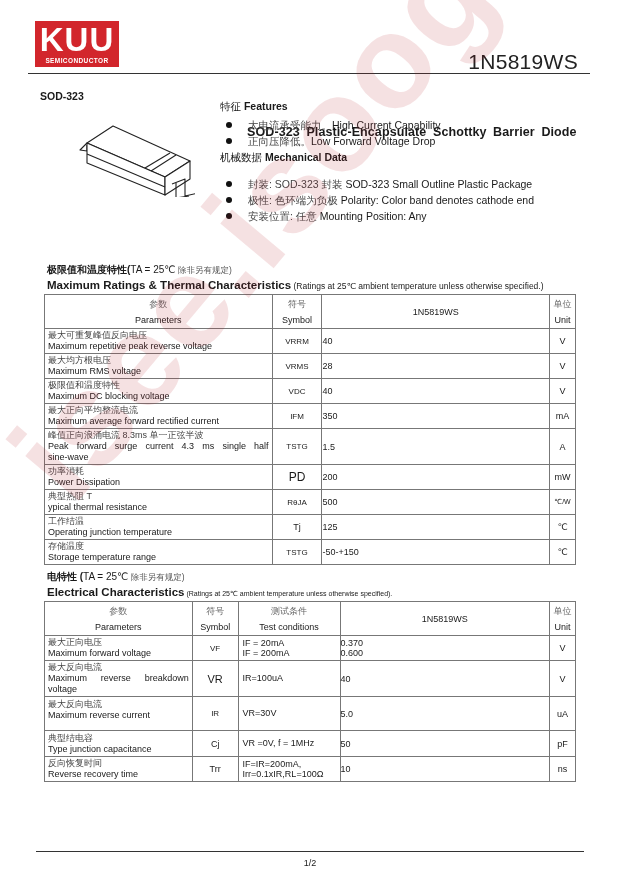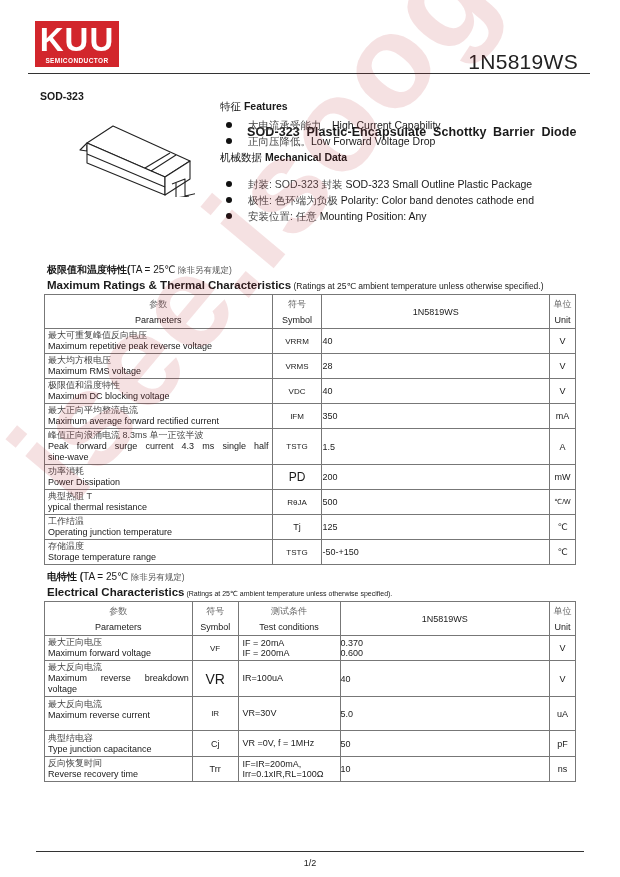--- a/index.html
+++ b/index.html
@@ -223,21 +223,21 @@
           <div>IF = 200mA</div>
         </td>
     <td class="val" style="line-height:10.5px">
           <div>0.370</div>
           <div>0.600</div>
         </td>
     <td class="unit">V</td>
   </tr>
   <tr style="height:36px;">
     <td class="param"><span class="zh">最大反向电流</span><span class="en justify">Maximum reverse breakdown</span><span class="en">voltage</span></td>
-    <td class="sym" style="font-size:14px">VR</td>
+    <td class="sym" style="font-size:11px">VR</td>
     <td class="cond">IR=100uA</td>
     <td class="val">40</td>
     <td class="unit">V</td>
   </tr>
   <tr style="height:34px;">
     <td class="param" style="vertical-align:top; padding-top:2px;"><span class="zh">最大反向电流</span><span class="en">Maximum reverse current</span></td>
     <td class="sym">IR</td>
     <td class="cond">VR=30V</td>
     <td class="val">5.0</td>
     <td class="unit">uA</td>

